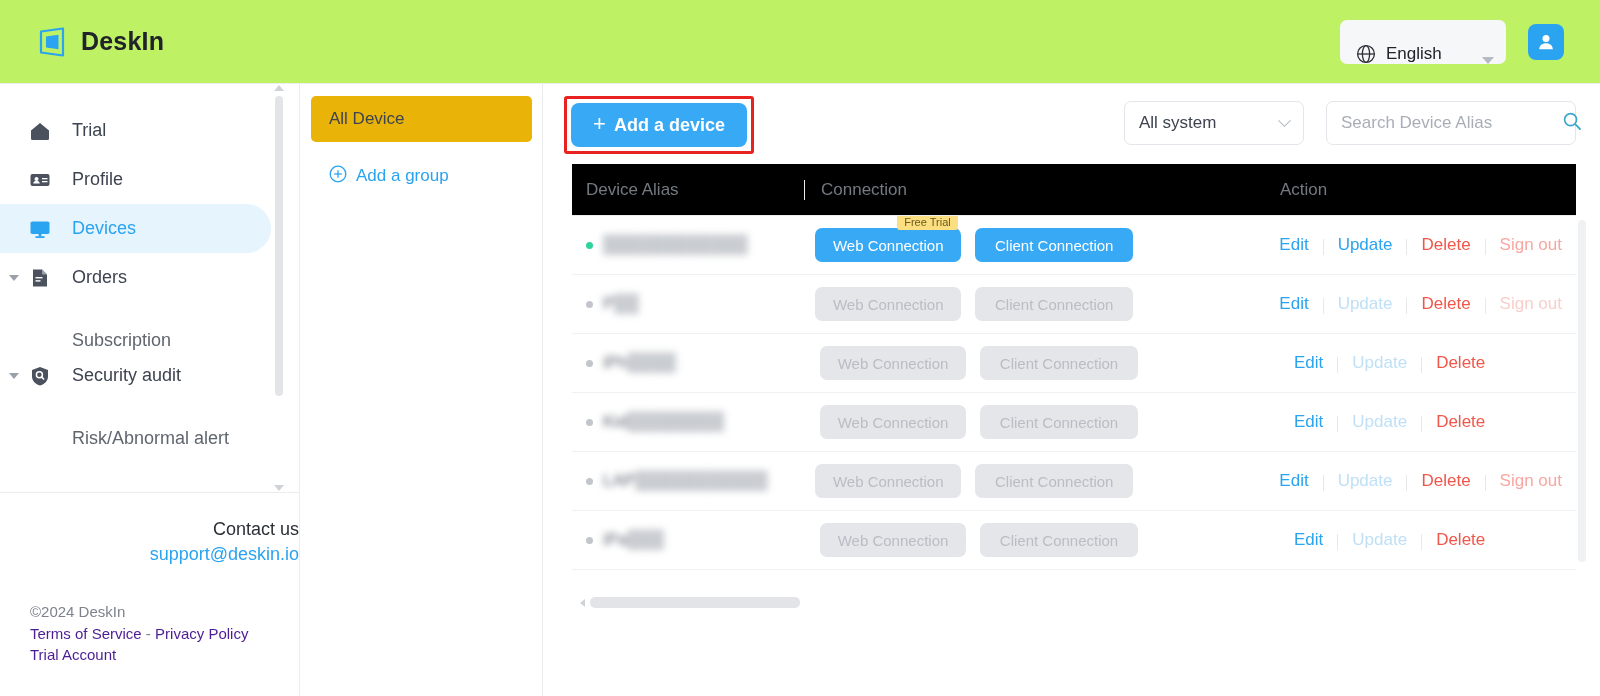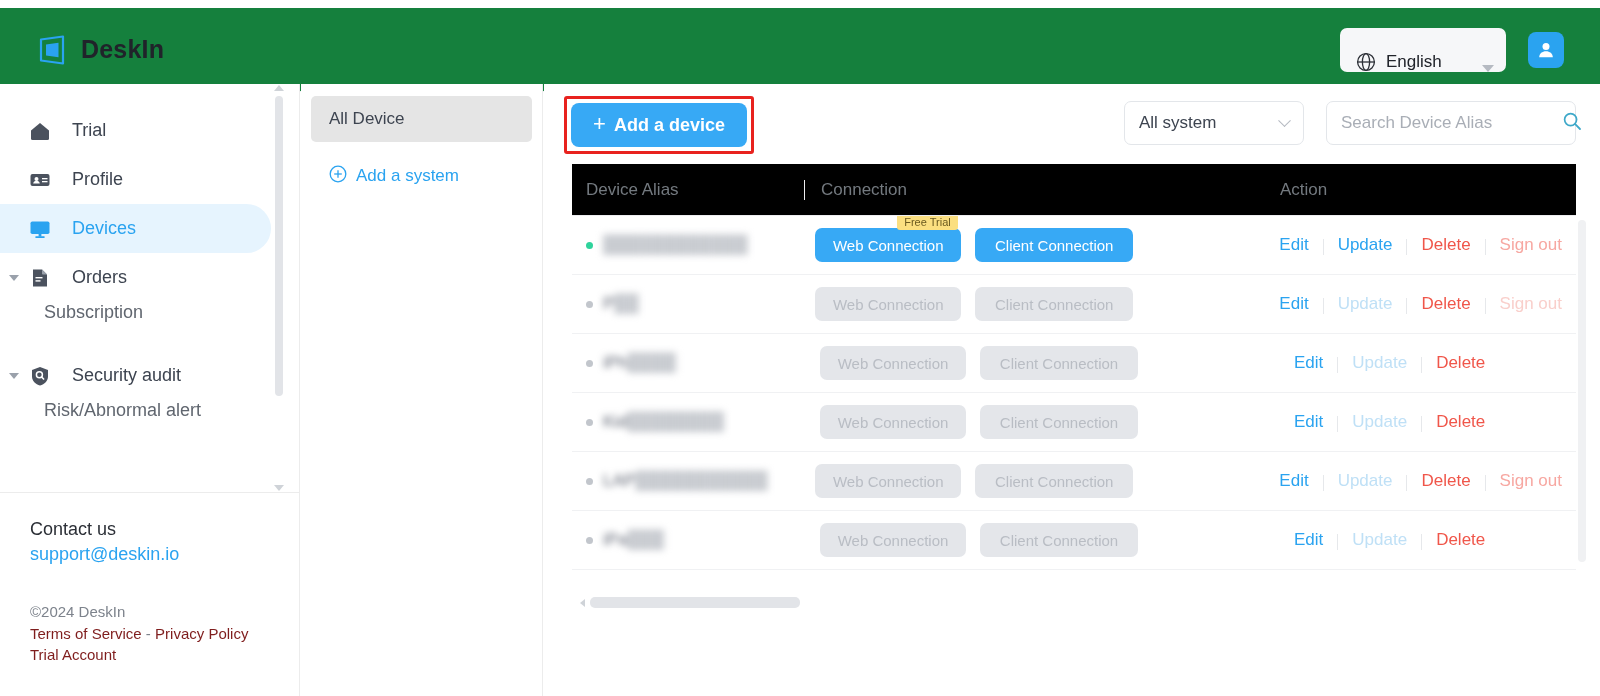--- a/index.html
+++ b/index.html
@@ -6,22 +6,22 @@
   html, body {
     width: 1600px; height: 696px;
     font-family: "Liberation Sans", sans-serif;
     background: #ffffff;
     overflow: hidden;
   }
   .app { position: relative; width: 1600px; height: 696px; background:#fff; }
 
   
   .header {
-    position: absolute; top: 8px; left: 0; width: 1600px; height: 84px;
-    background: #15803d; border-bottom: 1px solid #eceef1;
+    position: absolute; top: 0; left: 0; width: 1600px; height: 84px;
+    background: #bef264; border-bottom: 1px solid #eceef1;
     display: flex; align-items: center;
   }
   .brand { display: flex; align-items: center; gap: 13px; margin-left: 36px; }
   .brand-logo { width: 32px; height: 32px; position: relative; }
   .brand-name { font-size: 25px; font-weight: 700; color: #20232a; letter-spacing: .2px; }
 
   .header-right { margin-left: auto; display: flex; align-items: center; gap: 22px; margin-right: 36px; }
   .lang-select {
     display: flex; align-items: flex-end; gap: 10px;
     background: #f6f7f9; border-radius: 7px;
@@ -54,56 +54,56 @@
     color: #3d4450; font-size: 18px;
   }
   .nav-item.active { background: #e6f4fe; color: #2aa3f0; }
   .nav-icon { width: 24px; height: 24px; flex: none; display:flex; align-items:center; justify-content:center;}
   .nav-arrow {
     position: absolute; left: 9px; width: 0; height: 0;
     border-left: 5.5px solid transparent; border-right: 5.5px solid transparent;
     border-top: 6.5px solid #9aa1ab;
   }
   .nav-sub {
-    display: flex; align-items: flex-start; height: 49px;
-    padding-left: 44px; font-size: 18px; color: #60666f; cursor: pointer;
+    display: flex; align-items: flex-end; height: 49px;
+    padding-left: 72px; font-size: 18px; color: #60666f; cursor: pointer;
   }
   .side-scrollbar {
     position: absolute; top: 0; right: 14px; width: 12px; height: 408px;
   }
   .ss-arrow-up, .ss-arrow-dn {
     position: absolute; left: 1px; width: 0; height: 0;
     border-left: 5px solid transparent; border-right: 5px solid transparent;
   }
   .ss-arrow-up { top: 1px; border-bottom: 6px solid #cfd3d8; }
   .ss-arrow-dn { bottom: 1px; border-top: 6px solid #cfd3d8; }
   .ss-thumb {
     position: absolute; top: 12px; left: 2px; width: 8px; height: 300px;
     background: #e2e4e8; border-radius: 4px;
   }
 
   .side-divider { margin: 0 0 0 0; border-top: 1px solid #ececec; }
-  .contact-block { padding: 24px 0 0 30px; }
+  .contact-block { padding: 24px 0 0 30px; text-align: right; }
   .contact-title { font-size: 18px; color: #2b2f36; line-height: 24px; }
   .contact-mail { font-size: 18px; color: #2aa3f0; line-height: 26px; cursor: pointer; }
   .legal-block { padding: 34px 0 0 30px; }
   .legal-line { font-size: 15px; color: #7d838c; line-height: 21.5px; }
-  .legal-link { color: #7f1d1d; cursor: pointer; }
+  .legal-link { color: #4c1d95; cursor: pointer; }
 
   
   .group-panel {
     position: absolute; top: 84px; left: 301px; width: 242px; height: 612px;
     background: #ffffff; border-right: 1px solid #ececec; padding-top: 12px;
   }
   .group-item {
     display: flex; align-items: center; height: 46px;
     margin: 0 10px; padding: 0 18px; border-radius: 5px;
     font-size: 17px; color: #3d4450; cursor: pointer;
   }
-  .group-item.active { background: #e5e5e5; }
+  .group-item.active { background: #eab308; }
   .group-count { margin-left: auto; font-size: 15px; color: #868c95; }
   .group-add {
     display: flex; align-items: center; gap: 9px;
     margin: 14px 10px 0; padding: 0 18px; height: 40px;
     font-size: 17px; color: #2aa3f0; cursor: pointer;
   }
 
   
   .main { position: absolute; top: 84px; left: 544px; width: 1056px; height: 612px; background:#fff; }
   .toolbar { position: relative; height: 80px; }
@@ -338,21 +338,21 @@
       <span class="group-count"></span>
     </div>
     <div class="group-add">
       <span>
         <svg width="18" height="18" viewBox="0 0 18 18">
           <circle cx="9" cy="9" r="7.8" fill="none" stroke="#2aa3f0" stroke-width="1.3"></circle>
           <line x1="9" y1="5.2" x2="9" y2="12.8" stroke="#2aa3f0" stroke-width="1.3"></line>
           <line x1="5.2" y1="9" x2="12.8" y2="9" stroke="#2aa3f0" stroke-width="1.3"></line>
         </svg>
       </span>
-      <span>Add a system</span>
+      <span>Add a group</span>
     </div>
   </div>
 
   <div class="main">
 
     <div class="toolbar">
       <div class="add-device-wrap">
         <button class="add-device-btn">
           <span class="plus-glyph">+</span>
           <span>Add a device</span>

